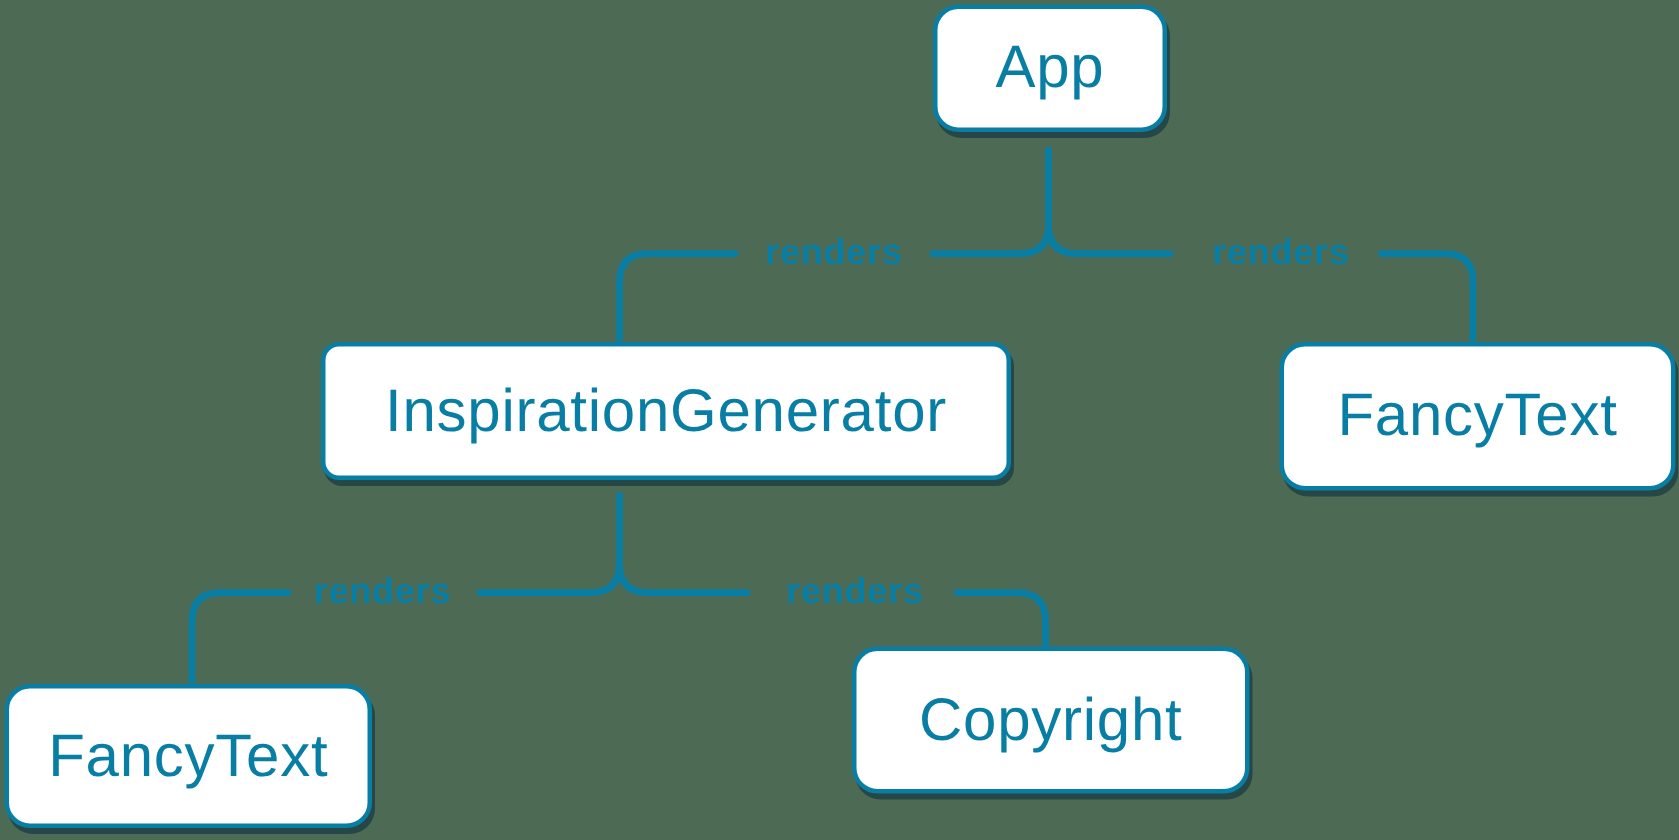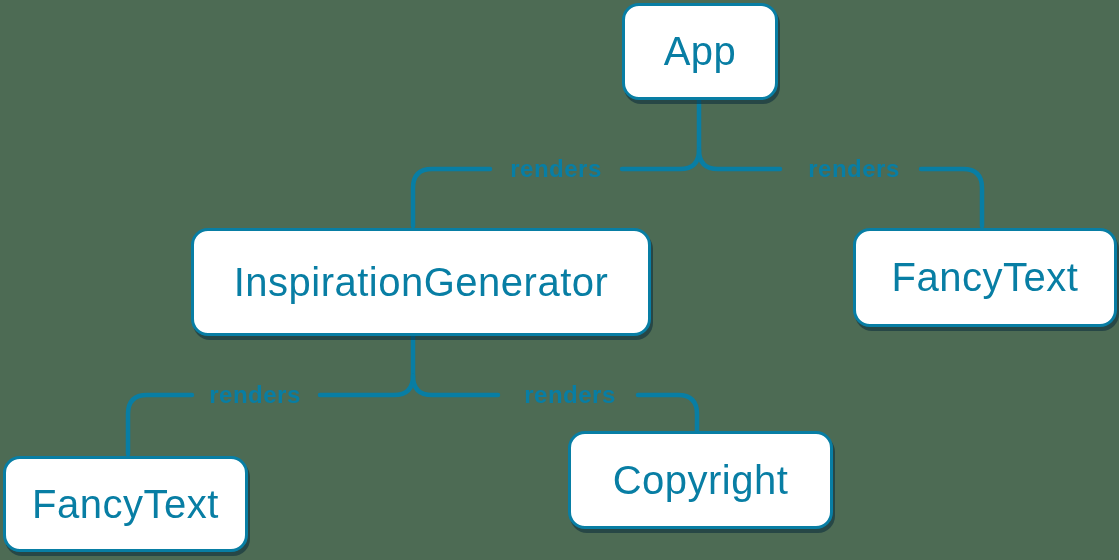--- a/index.html
+++ b/index.html
@@ -37,22 +37,22 @@
     box-sizing: border-box;
     box-shadow: 2px 4px 0 rgba(10, 42, 58, 0.55);
   }
   .node-label {
     color: var(--accent, #087ea4);
     font-size: 40px;
     font-weight: 500;
     letter-spacing: 0.5px;
     white-space: nowrap;
   }
-  .node-app            { left: 622px; top: 3px;   width: 156px; height: 97px; }
-  .node-ig             { left: 191px; top: 228px; width: 460px; height: 108px; }
+  .node-app            { left: 622px; top: 3px;   width: 156px; height: 85px; }
+  .node-ig             { left: 214px; top: 228px; width: 460px; height: 92px; border-radius: 12px; }
   .node-fancy-right    { left: 853px; top: 228px; width: 264px; height: 99px; }
   .node-fancy-left     { left: 3px;   top: 456px; width: 245px; height: 96px; }
   .node-copyright      { left: 568px; top: 431px; width: 265px; height: 98px; }
   .edge-label {
     position: absolute;
     transform: translate(-50%, -50%);
     color: var(--accent, #087ea4);
     font-size: 24px;
     font-weight: 700;
     letter-spacing: 0.5px;

